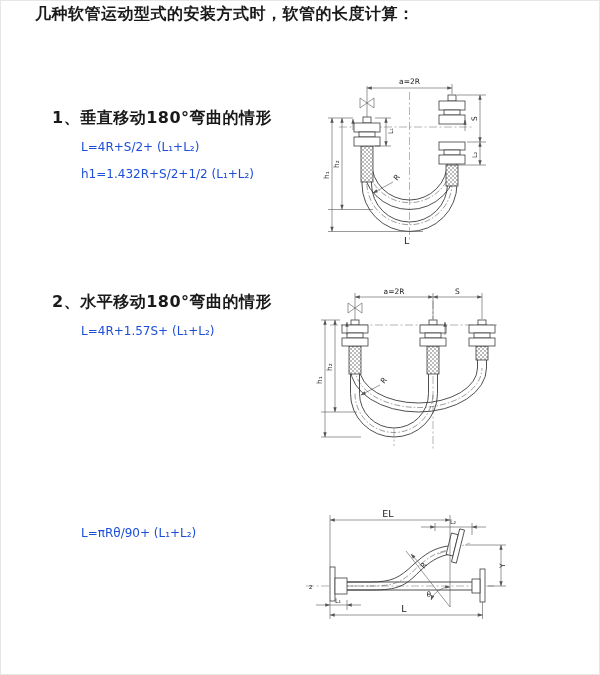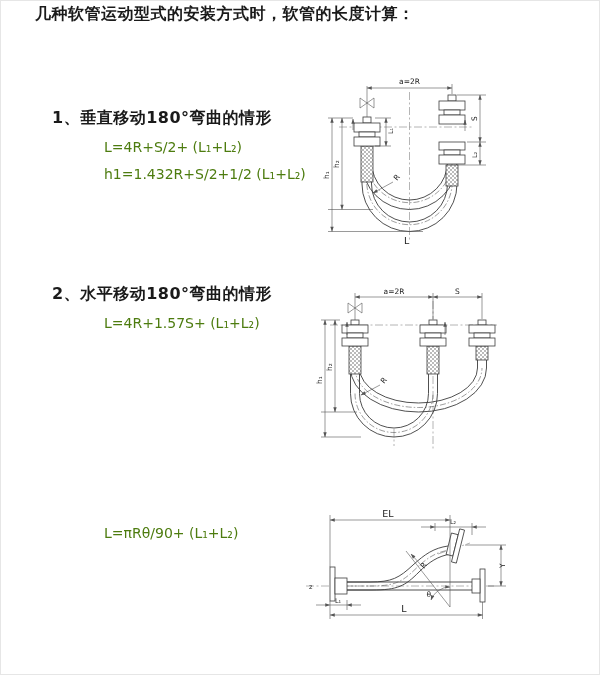--- a/index.html
+++ b/index.html
@@ -7,23 +7,23 @@
     width:600px; height:675px; position:relative; overflow:hidden;
     background:#fff; color:#1a1a1a;
     font-family:"DejaVu Sans","Liberation Sans",sans-serif;
     box-shadow: inset 0 0 0 1px #e6e6e6;
   }
   .title {
     position:absolute; left:35px; top:4px;
     font-size:16px; font-weight:bold; letter-spacing:0.5px; white-space:nowrap;
   }
   .section { position:absolute; left:52px; white-space:nowrap; }
-  #sec1 { top:108px; } #sec2 { top:284px; } #sec3 { top:515px; }
+  #sec1 { top:108px; } #sec2 { top:292px; } #sec3 { top:515px; }
   .heading { font-size:16px; font-weight:bold; letter-spacing:0.5px; }
-  .formulas { margin:5px 0 0 52px; font-size:14px; color:#4d7c0f; }
+  .formulas { margin:5px 0 0 29px; font-size:12px; color:#1d4ed8; }
   .formula { height:27px; line-height:27px; }
   .diagram { position:absolute; }
   #d1 { left:305px; top:72px; }
   #d2 { left:305px; top:283px; }
   #d3 { left:300px; top:505px; }
   svg .s  { stroke:#3c3c3c; stroke-width:0.9; fill:none; }
   svg .sd { stroke:#5a5a5a; stroke-width:0.6; fill:none; stroke-dasharray:6 2 1.5 2; }
   svg .t  { stroke:#555; stroke-width:0.6; fill:none; }
   svg .cl { stroke:#777; stroke-width:0.55; fill:none; stroke-dasharray:8 2.5 2 2.5; }
   svg .fit { fill:#fff; stroke:#3c3c3c; stroke-width:0.8; }

